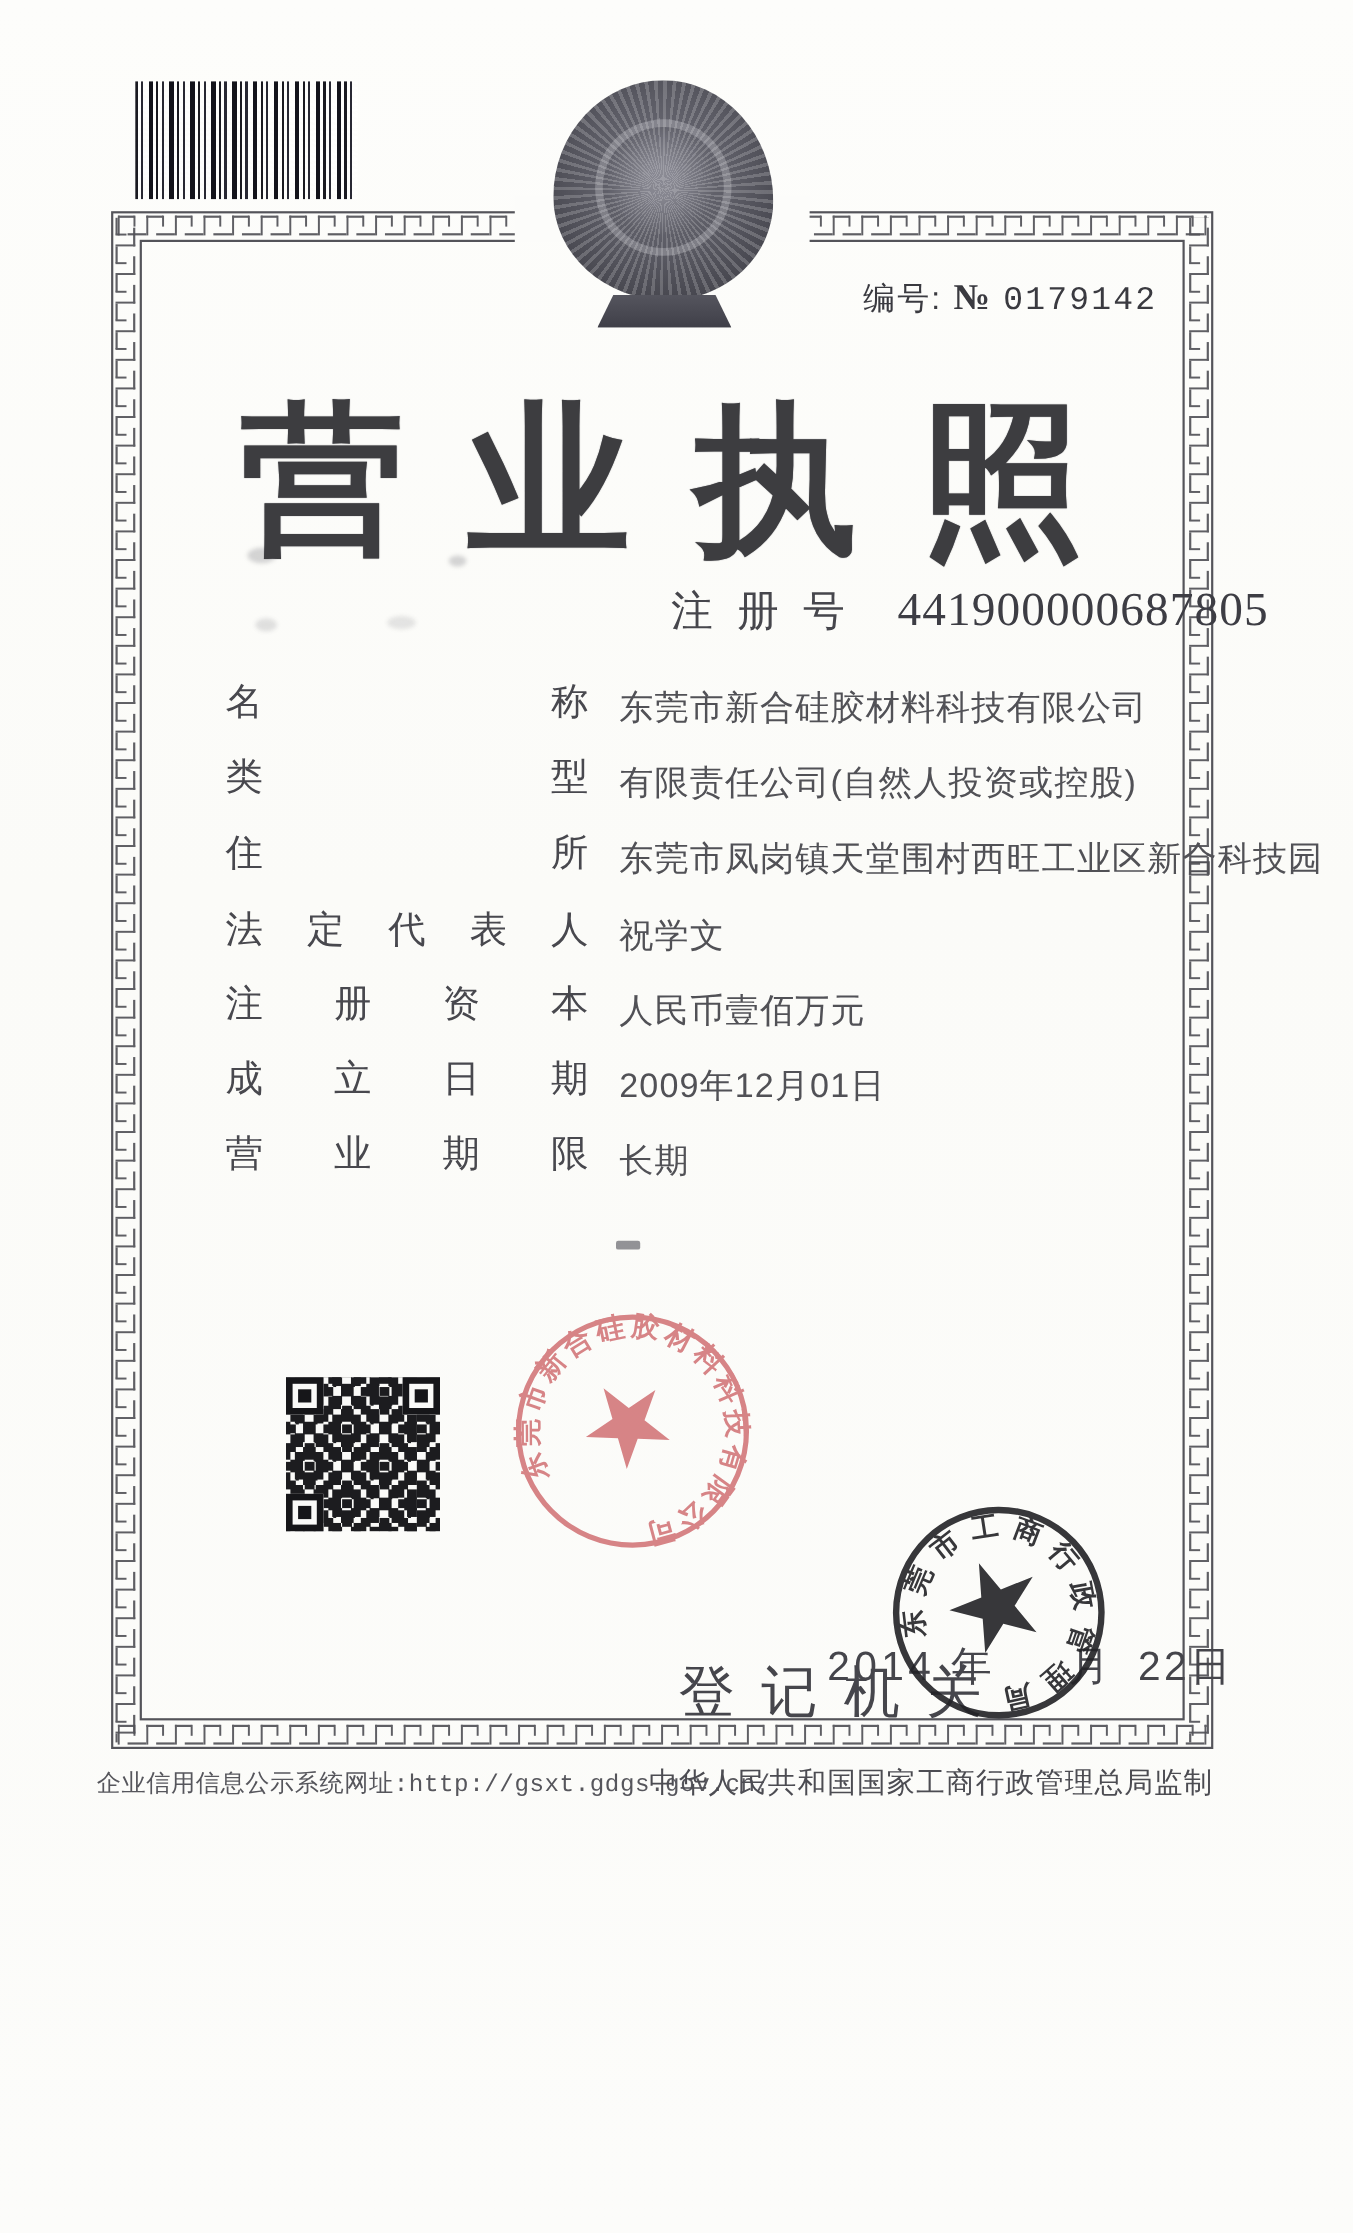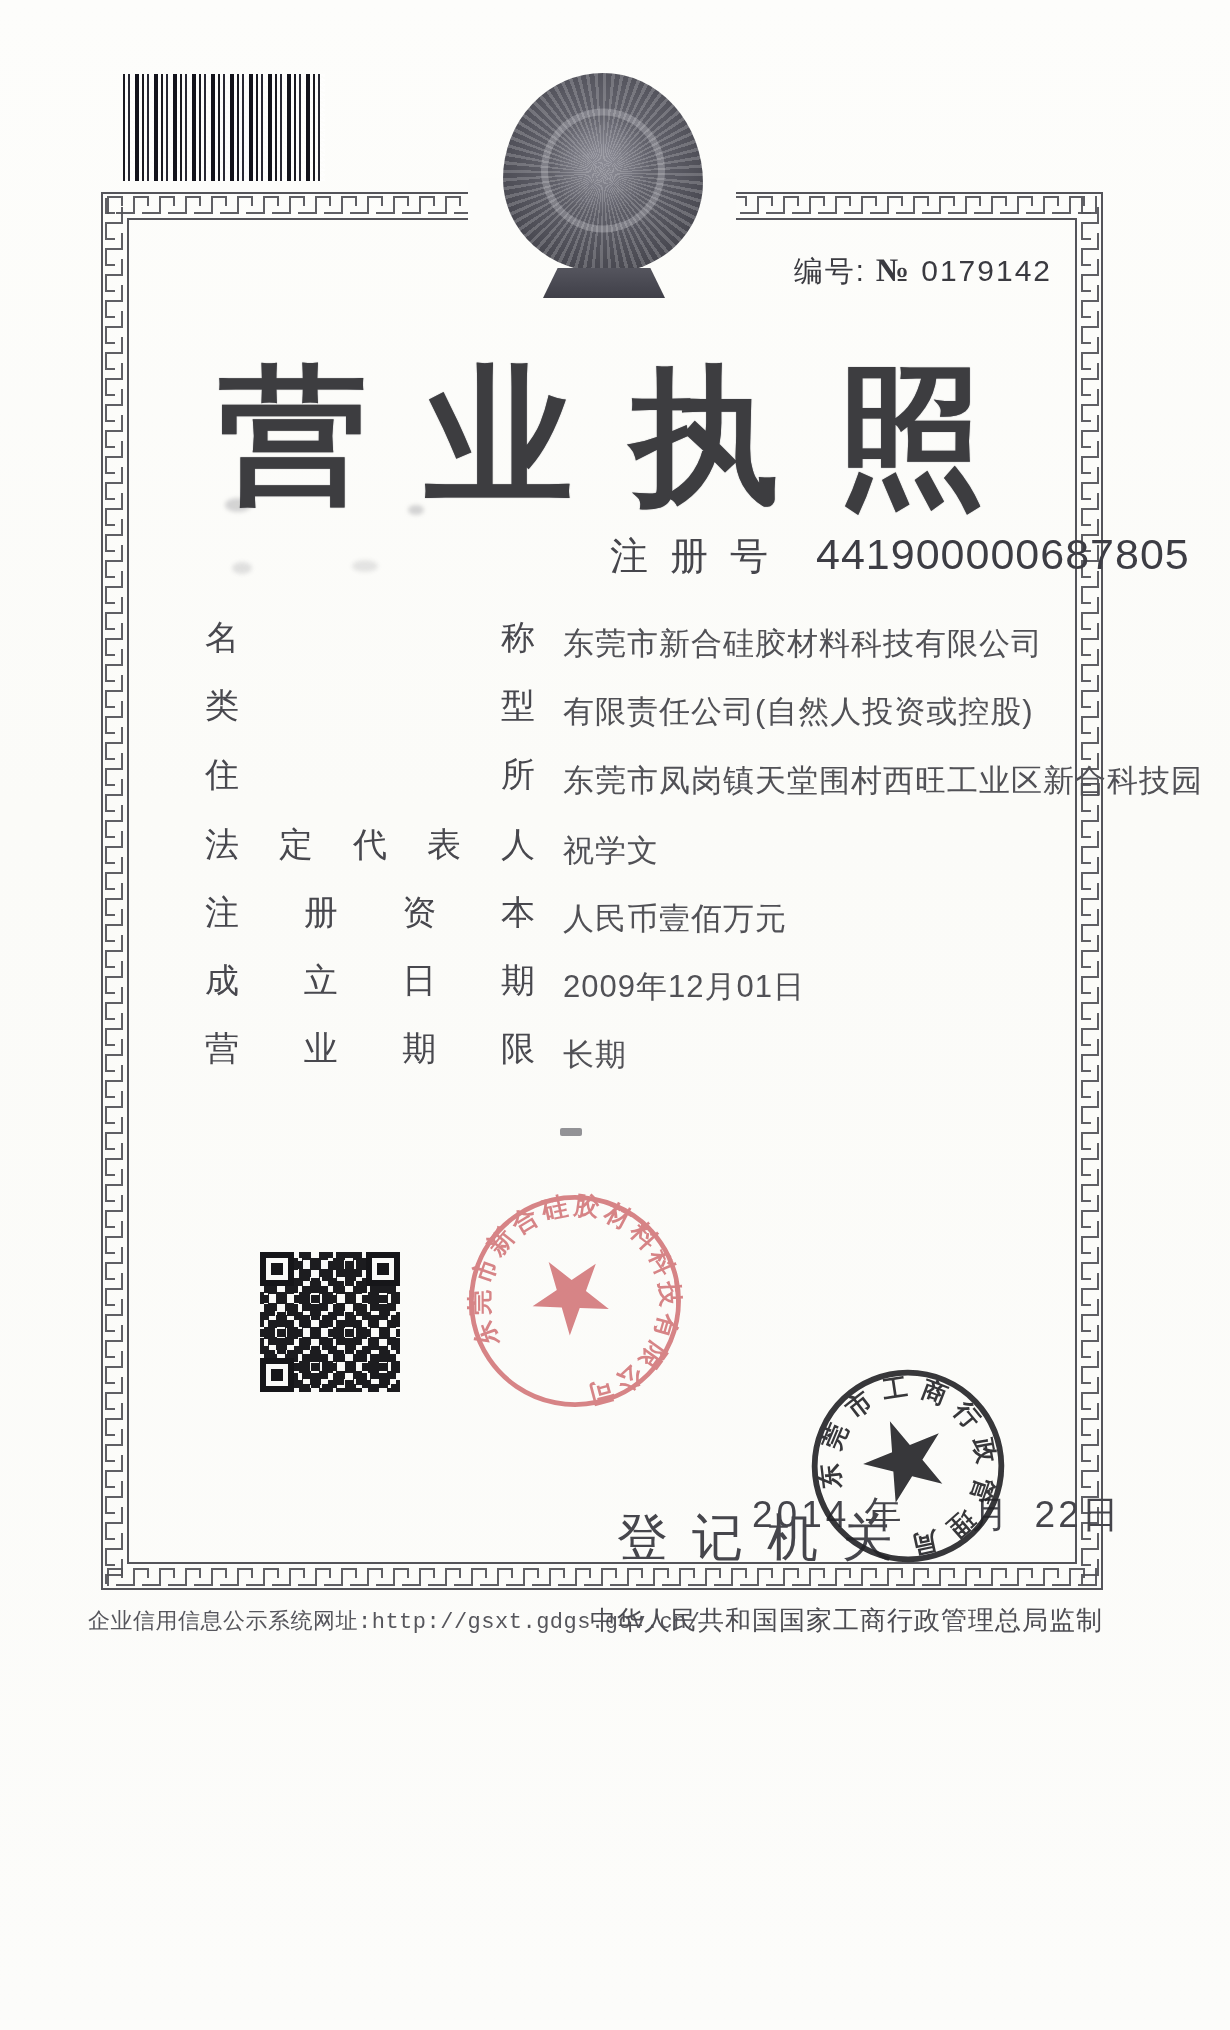--- a/index.html
+++ b/index.html
@@ -68,31 +68,31 @@
     background-position:0 0,0 0,100% 0,0 0;
     background-repeat:repeat-y;
   }
   .mv.left { left:2px; } .mv.right { right:2px; }
   
   .serial {
     position:absolute; top:252px; right:178px; z-index:5;
     font-size:29px; letter-spacing:2px; color:#3a3a40; white-space:nowrap;
   }
   .serial .no-sign { font-family:"Liberation Serif", serif; font-weight:bold; font-size:33px; }
-  .serial .digits { font-family:Liberation Sans, sans-serif; font-size:30px; }
+  .serial .digits { font-family:Liberation Mono, monospace; font-size:30px; }
   .doc-title {
     position:absolute; left:101px; top:338px; width:1002px; z-index:5;
     text-align:center; font-size:148px; font-weight:bold; color:#39393d;
     letter-spacing:58px; text-indent:58px; white-space:nowrap;
     text-shadow:0 0 1px rgba(70,70,75,.8);
     filter:contrast(.95);
   }
   .regline { position:absolute; top:530px; left:610px; z-index:5; white-space:nowrap; }
   .regline .reg-label { font-size:38px; color:#46464c; letter-spacing:22px; margin-right:26px; }
-  .regline .reg-no { font-family:Liberation Sans, sans-serif; font-size:43px; color:#3d3d44; letter-spacing:1px; }
+  .regline .reg-no { font-family:Liberation Serif, serif; font-size:43px; color:#3d3d44; letter-spacing:1px; }
   .rows { position:absolute; left:0; top:0; width:100%; height:100%; z-index:5; }
   .row { position:absolute; left:205px; white-space:nowrap; }
   .row .lab {
     display:inline-block; width:330px; vertical-align:top;
     font-size:34px; color:#48484e; font-weight:500;
     text-align:justify; text-align-last:justify; text-justify:inter-character;
   }
   .row .val {
     display:inline-block; margin-left:28px; vertical-align:top; padding-top:8px;
     font-size:31px; color:#515156; letter-spacing:1px;

